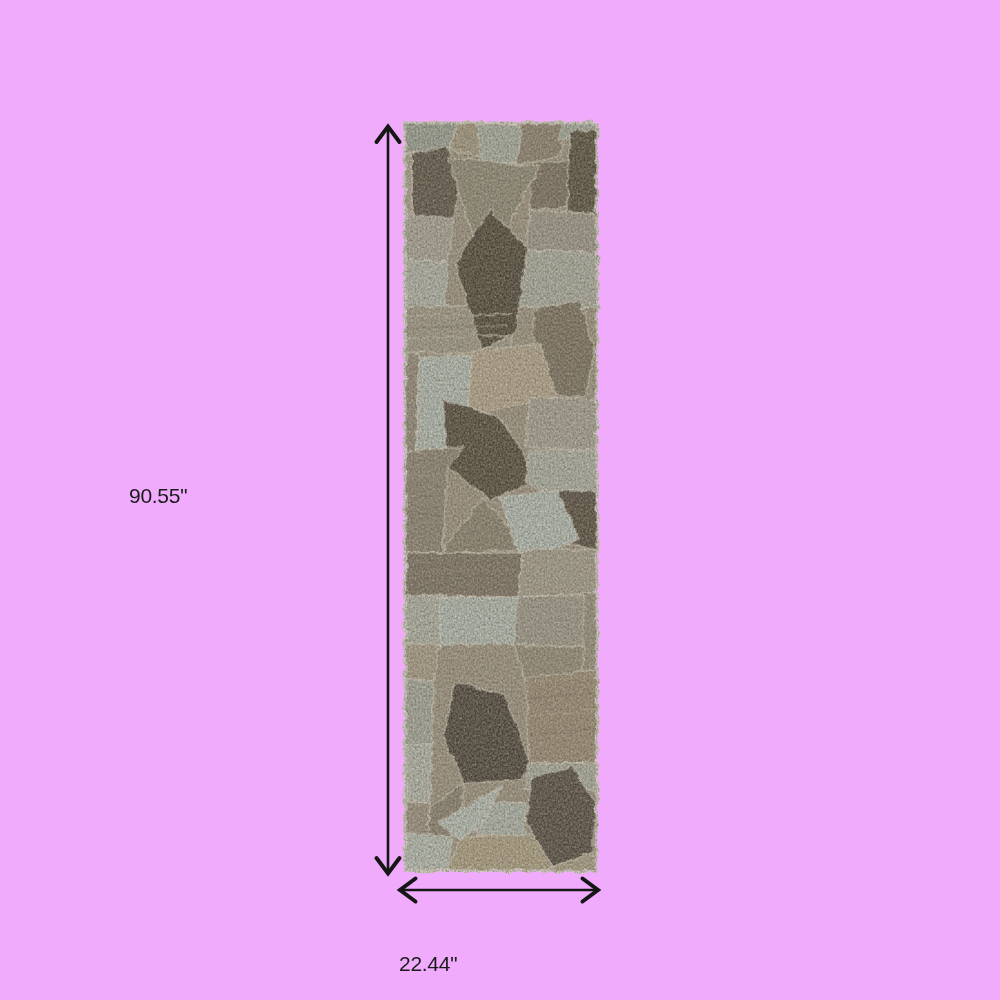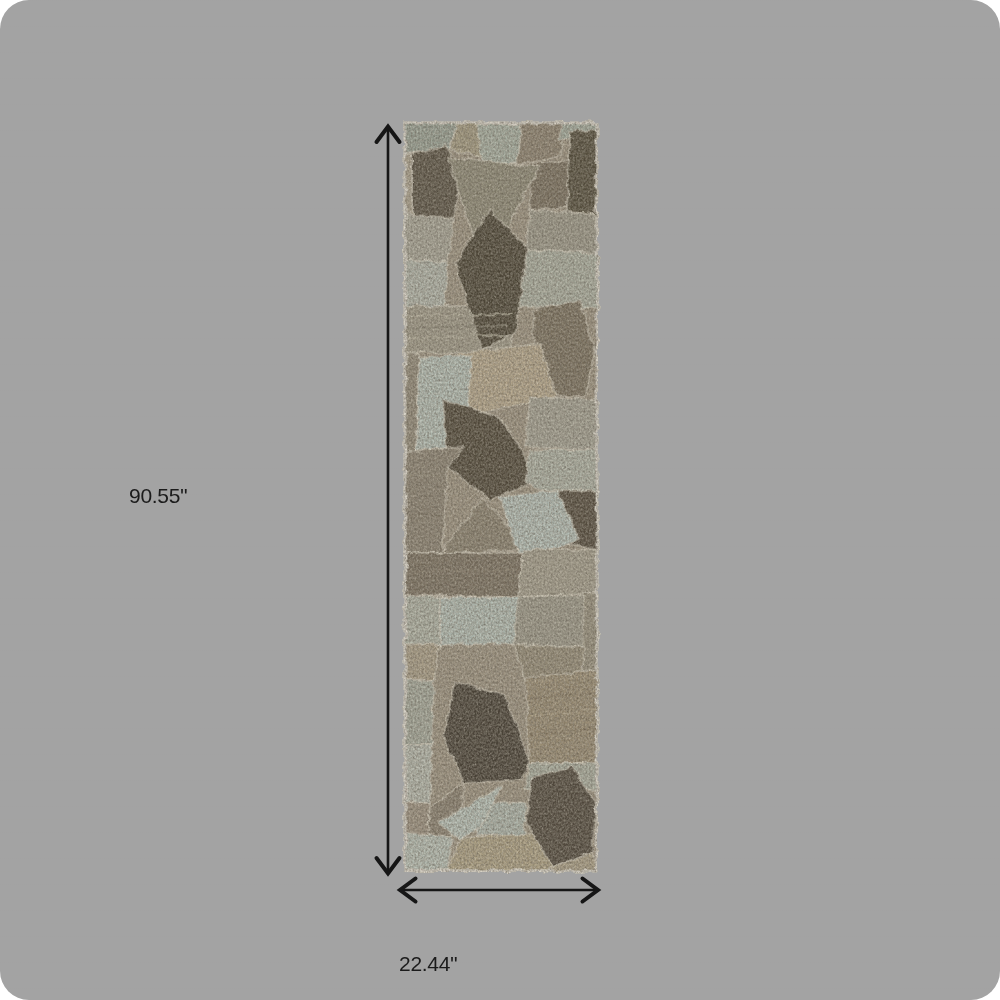--- a/index.html
+++ b/index.html
@@ -17,21 +17,21 @@
   .dim-label{
     position:absolute;font-size:21px;line-height:1;color:#1b1b1b;
     letter-spacing:-0.3px;white-space:pre;
   }
   #height-label{left:129px;top:485px;}
   #width-label{left:399px;top:953px;}
 </style>
 </head>
 <body>
 
-<div class="stage" style="background: #a3a3a3; border-radius: 29px;">
+<div class="stage" style="background: #f0abfc;">
   <svg class="scene" width="1000" height="1000" viewBox="0 0 1000 1000">
     <defs>
       <filter id="carpetFx" x="-2%" y="-0.6%" width="104%" height="101.2%" color-interpolation-filters="sRGB">
         <feTurbulence type="fractalNoise" baseFrequency="0.10 0.12" numOctaves="2" seed="11" result="warp"></feTurbulence>
         <feDisplacementMap in="SourceGraphic" in2="warp" scale="6" xChannelSelector="R" yChannelSelector="G" result="disp"></feDisplacementMap>
         <feTurbulence type="fractalNoise" baseFrequency="0.55 0.45" numOctaves="3" seed="5" result="grain"></feTurbulence>
         <feColorMatrix in="grain" type="matrix" values="0 0 0 0 0.94  0 0 0 0 0.92  0 0 0 0 0.86  0.55 0.55 0 0 -0.38" result="lightG"></feColorMatrix>
         <feComposite in="lightG" in2="disp" operator="in" result="lg2"></feComposite>
         <feColorMatrix in="grain" type="matrix" values="0 0 0 0 0.24  0 0 0 0 0.21  0 0 0 0 0.17  0 0.5 0.55 0 -0.33" result="darkG"></feColorMatrix>
         <feComposite in="darkG" in2="disp" operator="in" result="dg2"></feComposite>

